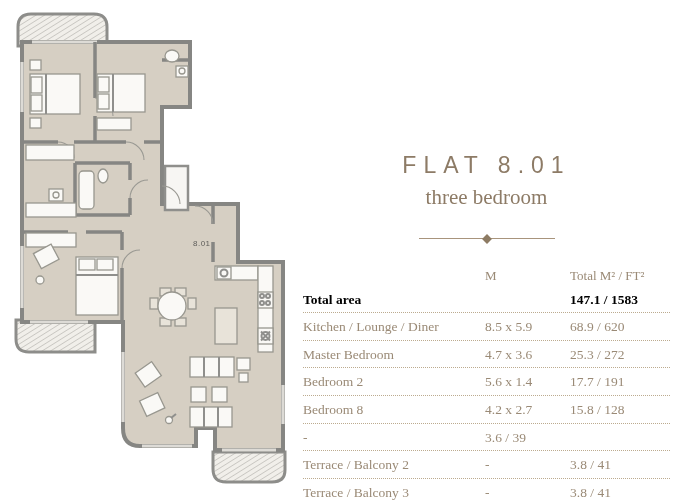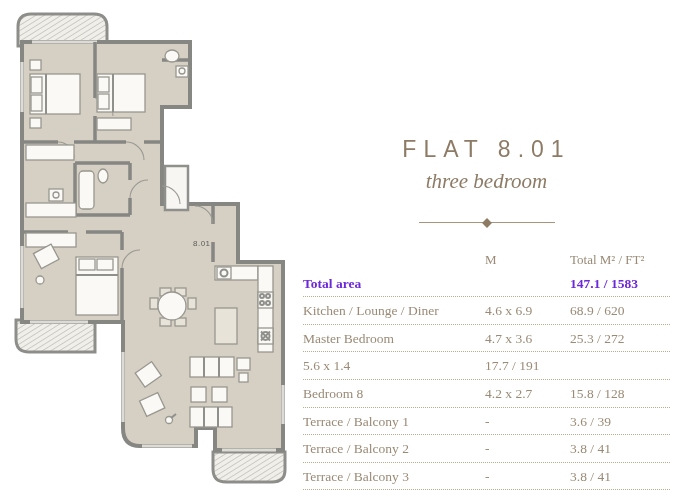--- a/index.html
+++ b/index.html
@@ -10,36 +10,36 @@
   .floor{fill:#d6cfc3;stroke:#868683;stroke-width:4;stroke-linejoin:miter;}
   .balc{fill:url(#hatch);stroke:#8d8d8a;stroke-width:3;}
   .wall{stroke:#868683;stroke-width:3.5;fill:none;}
   .wallthin{stroke:#8f8f8c;stroke-width:2;fill:none;}
   .win{stroke:#dddbd6;stroke-width:3.2;fill:none;}
   .furn{fill:#faf9f6;stroke:#98978f;stroke-width:1.3;}
   .furn2{fill:#e8e3d9;stroke:#98978f;stroke-width:1.3;}
   .arc{fill:none;stroke:#9a9993;stroke-width:1.1;}
   .unit-label{font-family:"Liberation Sans",sans-serif;font-size:8px;fill:#5e5d5a;letter-spacing:.5px;}
   
-  .panel{position:absolute;left:303px;top:0;width:367px;height:401px;}
+  .panel{position:absolute;left:303px;top:16px;width:367px;height:401px;}
   .title-block{margin-top:136px;text-align:center;}
   .flat-title{font-family:"Liberation Sans",sans-serif;font-size:23px;letter-spacing:7px;
               color:#8d7b66;font-weight:400;}
-  .flat-sub{font-family:"Liberation Serif",serif;font-style:italic;font-size:21px;
+  .flat-sub{font-family:"Liberation Serif",serif;font-size:21px;
             color:#8d7b66;margin-top:6px;}
   .divider{position:relative;width:136px;height:9px;margin:24px auto 0 auto;}
   .divider .line{position:absolute;left:0;right:0;top:4px;height:1px;background:#a8947c;}
   .divider .diamond{position:absolute;left:50%;top:50%;width:7px;height:7px;background:#8d7b63;
                     transform:translate(-50%,-50%) rotate(45deg);}
   
   .area-table{margin-top:20px;width:100%;font-size:13.5px;color:#9a8a76;}
   .trow{display:grid;grid-template-columns:182px 85px 1fr;align-items:end;
         padding:6px 0 5px 0;border-bottom:1px dotted #bcab8f;}
   .trow.header{border-bottom:none;padding-bottom:2px;font-size:13px;}
-  .trow.bold{color:#6d28d9;font-weight:bold;}
+  .trow.bold{color:#000000;font-weight:bold;}
   .tcell{line-height:1.15;}
 </style>
 </head>
 <body>
 
 <div class="page">
 
   <div class="plan-wrap">
     <svg width="339" height="504" viewBox="0 0 339 504">
       <defs>
@@ -220,43 +220,43 @@
       </div>
       <div id="rows-host">
   <div class="trow bold">
     <div class="tcell">Total area</div>
     <div class="tcell"></div>
     <div class="tcell">147.1 / 1583</div>
   </div>
 
   <div class="trow">
     <div class="tcell">Kitchen / Lounge / Diner</div>
-    <div class="tcell">4.6 x 6.9</div>
+    <div class="tcell">8.5 x 5.9</div>
     <div class="tcell">68.9 / 620</div>
   </div>
 
   <div class="trow">
     <div class="tcell">Master Bedroom</div>
     <div class="tcell">4.7 x 3.6</div>
     <div class="tcell">25.3 / 272</div>
   </div>
 
   <div class="trow">
+    <div class="tcell">Bedroom 2</div>
     <div class="tcell">5.6 x 1.4</div>
     <div class="tcell">17.7 / 191</div>
   </div>
 
   <div class="trow">
     <div class="tcell">Bedroom 8</div>
     <div class="tcell">4.2 x 2.7</div>
     <div class="tcell">15.8 / 128</div>
   </div>
 
   <div class="trow">
-    <div class="tcell">Terrace / Balcony 1</div>
     <div class="tcell">-</div>
     <div class="tcell">3.6 / 39</div>
   </div>
 
   <div class="trow">
     <div class="tcell">Terrace / Balcony 2</div>
     <div class="tcell">-</div>
     <div class="tcell">3.8 / 41</div>
   </div>
 

